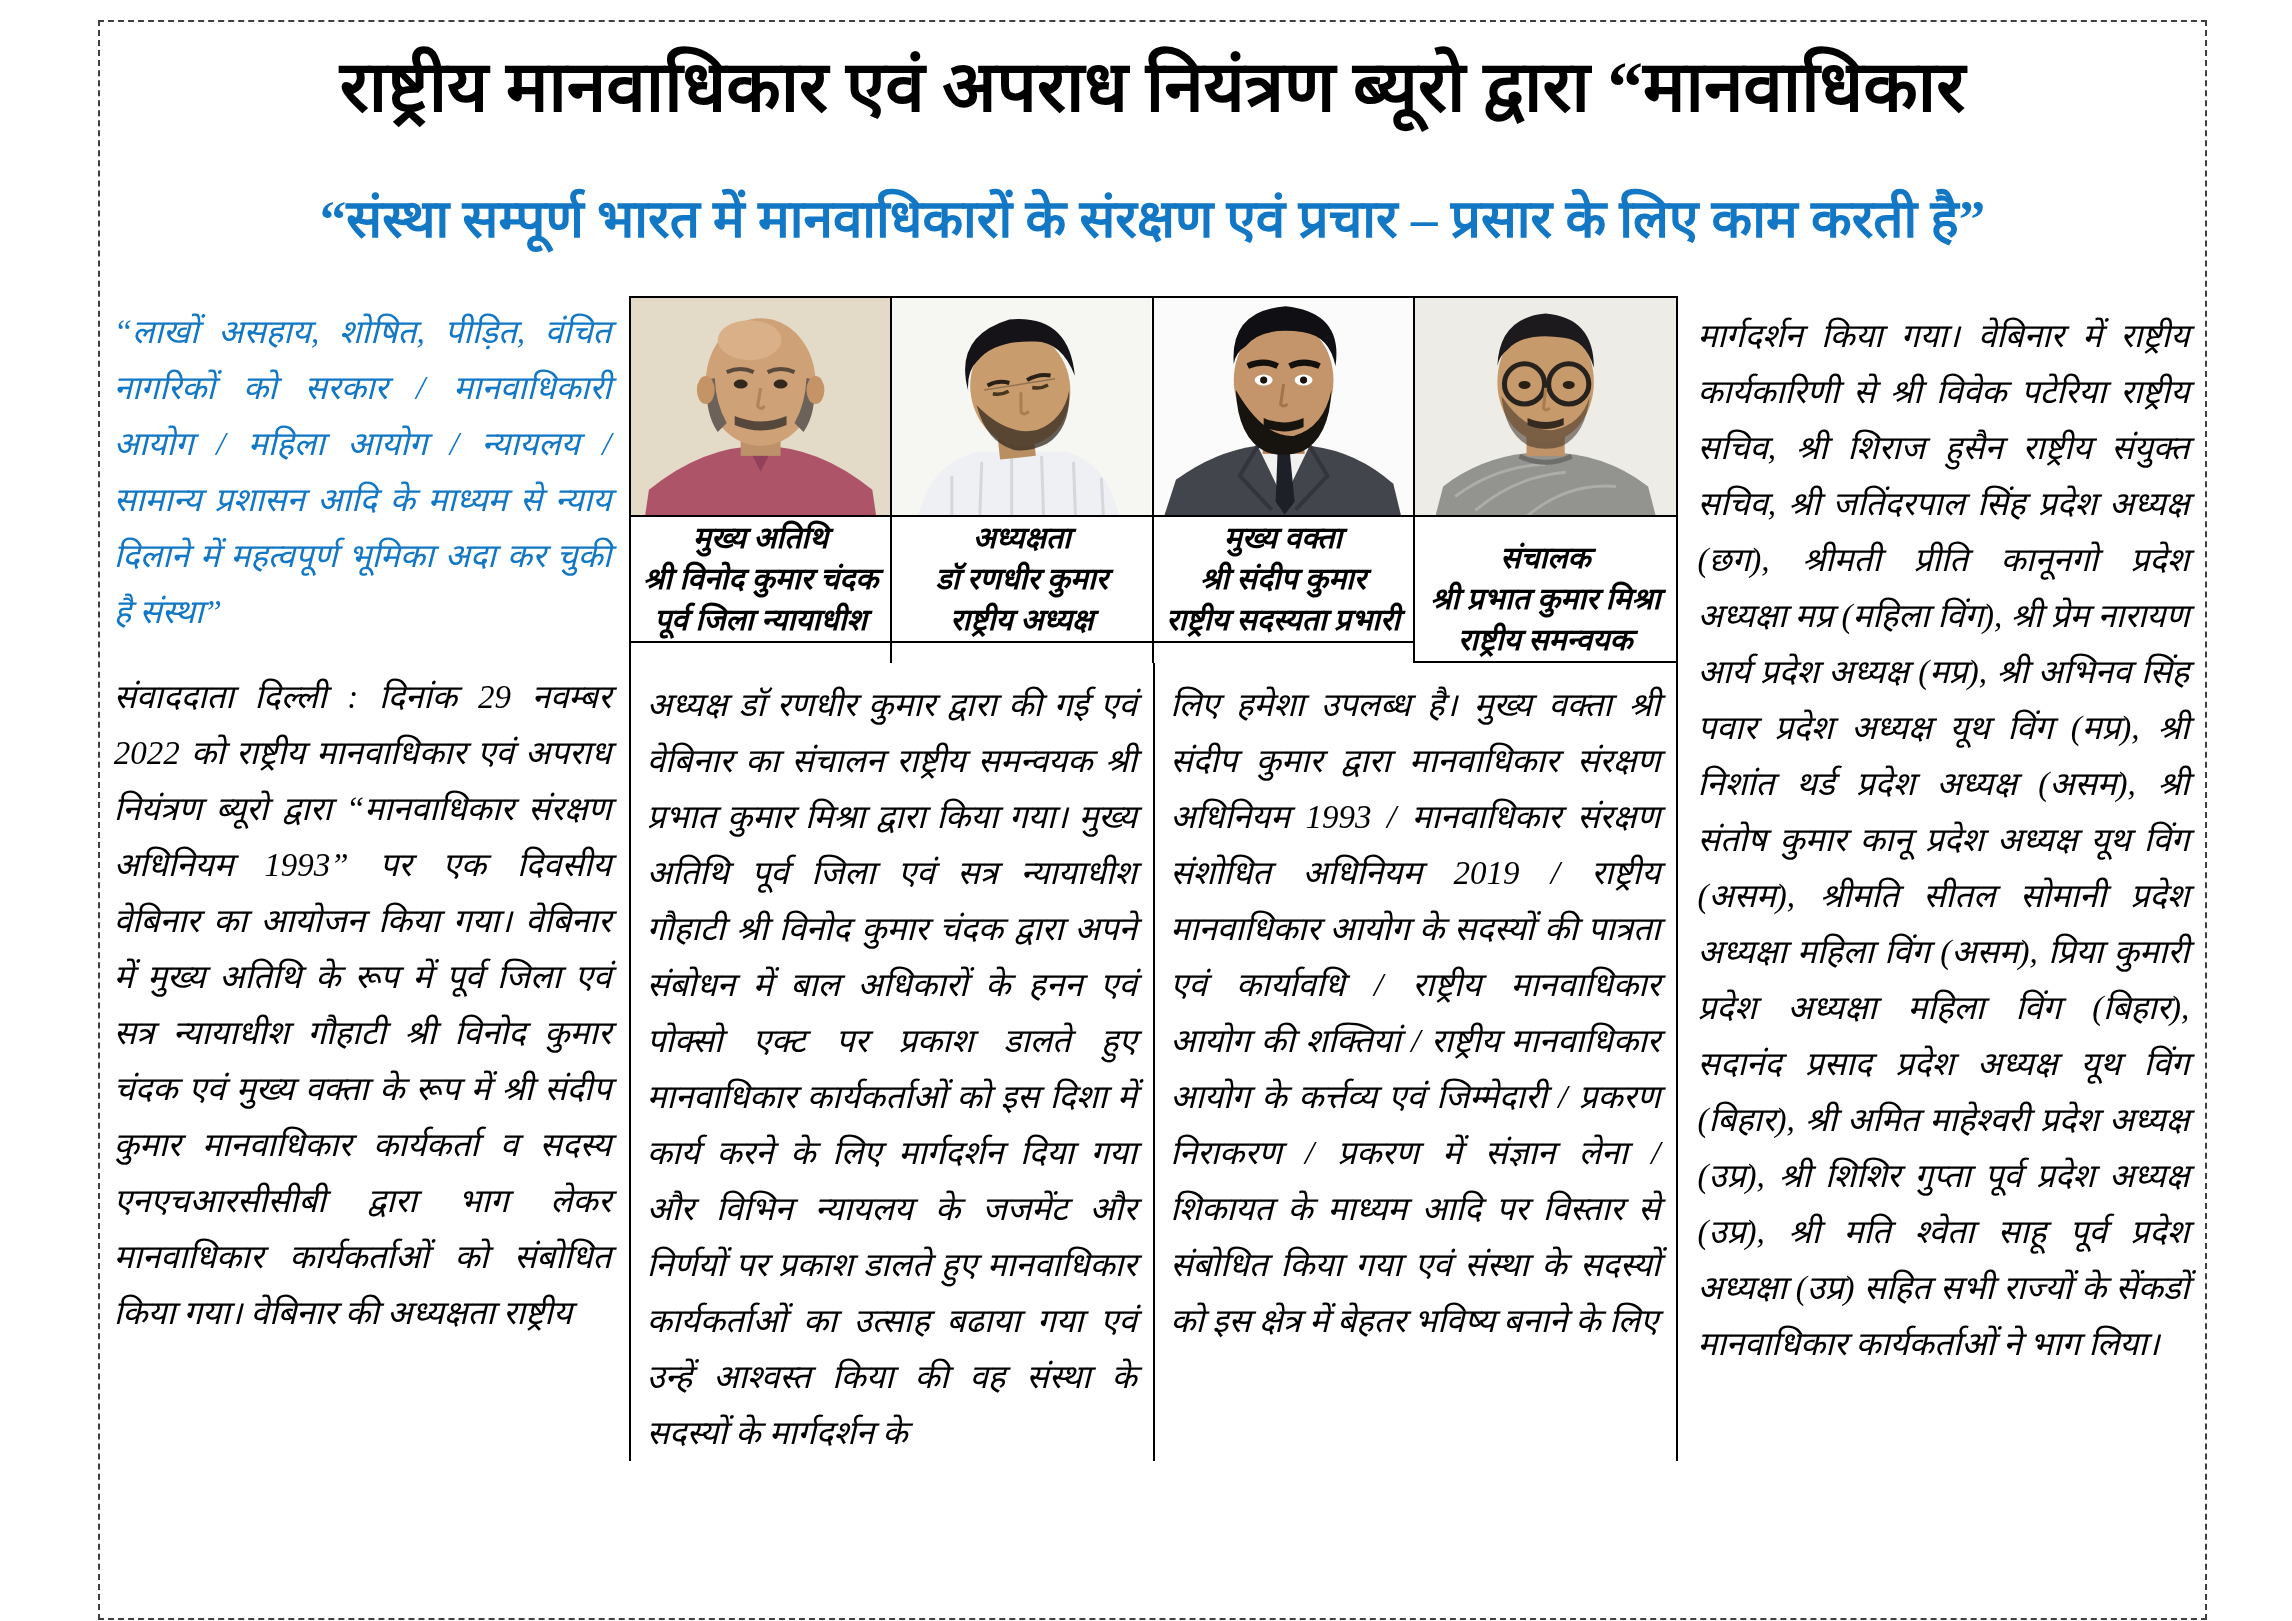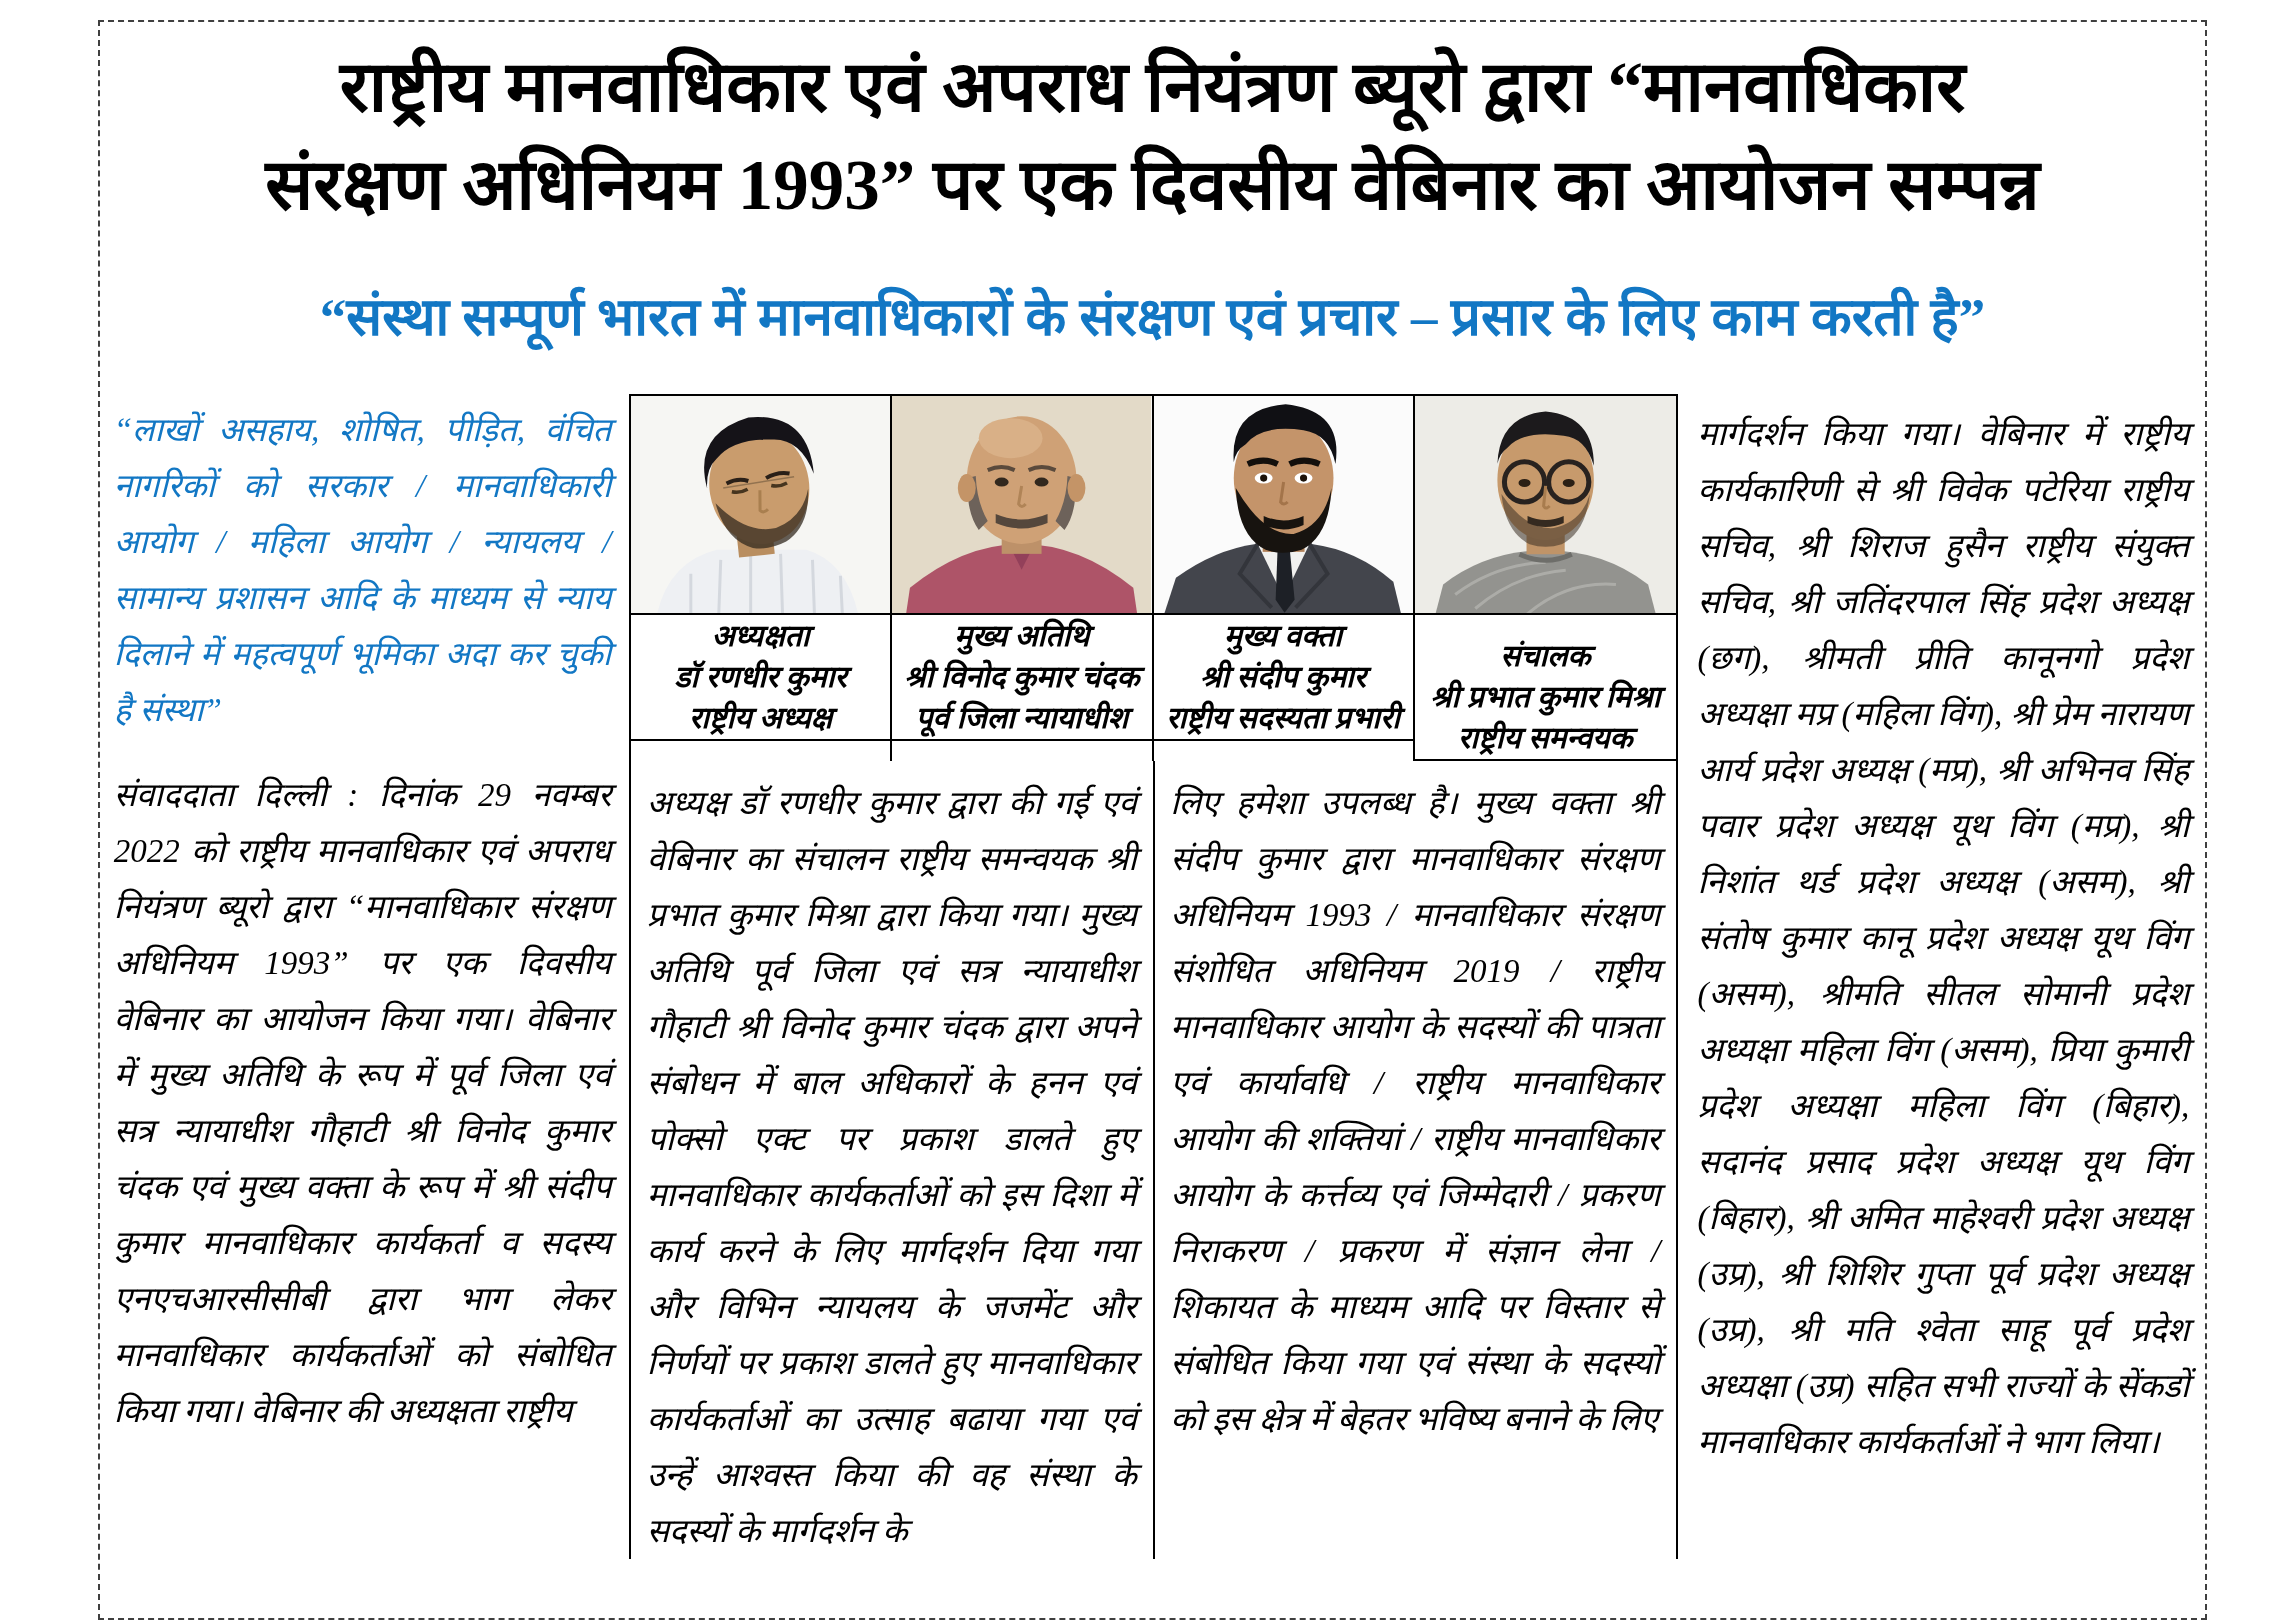--- a/index.html
+++ b/index.html
@@ -77,62 +77,34 @@
   .tcol-left{border-right:2.9px solid #000;}
 </style>
 </head>
 <body>
 
 <div class="sheet">
   <div class="frame">
 
     <div class="headline">
       <div>राष्ट्रीय मानवाधिकार एवं अपराध नियंत्रण ब्यूरो द्वारा “मानवाधिकार</div>
-      <div>संरक्षण अधिनियम 1993” पर एक दिवसीय वेबिनार का आयोजन सम्पन्न</div>
     </div>
 
     <div class="subheading" style="color:#1277c4">“संस्था सम्पूर्ण भारत में मानवाधिकारों के संरक्षण एवं प्रचार – प्रसार के लिए काम करती है”</div>
 
     <div class="main">
 
       <div class="col1 bodytext">
         <div class="quote-para" style="color:#1277c4">“लाखों असहाय, शोषित, पीड़ित, वंचित नागरिकों को सरकार / मानवाधिकारी आयोग / महिला आयोग / न्यायलय / सामान्य प्रशासन आदि के माध्यम से न्याय दिलाने में महत्वपूर्ण भूमिका अदा कर चुकी है संस्था”</div>
         <div>संवाददाता दिल्ली : दिनांक 29 नवम्बर 2022 को राष्ट्रीय मानवाधिकार एवं अपराध नियंत्रण ब्यूरो द्वारा “मानवाधिकार संरक्षण अधिनियम 1993” पर एक दिवसीय वेबिनार का आयोजन किया गया। वेबिनार में मुख्य अतिथि के रूप में पूर्व जिला एवं सत्र न्यायाधीश गौहाटी श्री विनोद कुमार चंदक एवं मुख्य वक्ता के रूप में श्री संदीप कुमार मानवाधिकार कार्यकर्ता व सदस्य एनएचआरसीसीबी द्वारा भाग लेकर मानवाधिकार कार्यकर्ताओं को संबोधित किया गया। वेबिनार की अध्यक्षता राष्ट्रीय</div>
       </div>
 
       <div class="middle">
 
         <div class="photo-grid">
-
-          <div class="person">
-            <div class="photo">
-              <svg viewBox="0 0 260 221" preserveAspectRatio="xMidYMid slice">
-                <rect width="260" height="221" fill="#f6f6f3"></rect>
-                <path d="M26,221 Q38,168 86,156 L176,156 Q216,168 228,221 Z" fill="#eef0f3"></path>
-                <path d="M60,180 L60,221 M90,166 L88,221 M120,160 L120,221 M150,160 L152,221 M182,166 L184,221 M210,182 L212,221" stroke="#d4d8de" stroke-width="3" fill="none"></path>
-                <rect x="106" y="118" width="36" height="44" fill="#b98e60" transform="rotate(-6 124 140)"></rect>
-                <g transform="rotate(-9 130 88)">
-                  <ellipse cx="128" cy="92" rx="50" ry="58" fill="#c99c6d"></ellipse>
-                  <path d="M82,102 Q86,140 112,152 Q128,157 146,151 Q172,139 176,102 Q166,130 138,136 Q108,138 82,102 Z" fill="#33291f" opacity="0.75"></path>
-                  <path d="M76,86 Q70,30 128,22 Q188,26 184,88 Q176,52 150,48 Q110,40 90,58 Q78,66 76,86 Z" fill="#151318"></path>
-                  <path d="M96,84 Q108,80 118,85" stroke="#2a2018" stroke-width="4" fill="none"></path>
-                  <path d="M136,85 Q148,80 160,84" stroke="#2a2018" stroke-width="4" fill="none"></path>
-                  <path d="M100,93 Q108,96 116,93" stroke="#46351f" stroke-width="3.5" fill="none"></path>
-                  <path d="M140,93 Q148,96 156,93" stroke="#46351f" stroke-width="3.5" fill="none"></path>
-                  <path d="M128,96 L125,116 Q128,120 133,116" stroke="#a97f4f" stroke-width="3" fill="none"></path>
-                  <path d="M92,88 L164,88" stroke="#5c4a33" stroke-width="1.5" opacity="0.5"></path>
-                </g>
-              </svg>
-            </div>
-            <div class="caption">
-              <div>अध्यक्षता</div>
-              <div>डॉ रणधीर कुमार</div>
-              <div>राष्ट्रीय अध्यक्ष</div>
-            </div>
-          </div>
 
           <div class="person">
             <div class="photo">
               <svg viewBox="0 0 260 221" preserveAspectRatio="xMidYMid slice">
                 <rect width="260" height="221" fill="#e3dac8"></rect>
                 <path d="M14,221 L18,194 Q72,150 130,150 Q188,150 242,194 L246,221 Z" fill="#ae5468"></path>
                 <path d="M118,152 L130,176 L142,152 Z" fill="#93405a"></path>
                 <rect x="110" y="116" width="40" height="44" fill="#bd9169"></rect>
                 <ellipse cx="130" cy="86" rx="55" ry="64" fill="#cfa176"></ellipse>
                 <ellipse cx="119" cy="44" rx="32" ry="20" fill="#d9b087"></ellipse>
@@ -145,20 +117,47 @@
                 <ellipse cx="110" cy="88" rx="7" ry="4.5" fill="#32281e"></ellipse>
                 <ellipse cx="150" cy="88" rx="7" ry="4.5" fill="#32281e"></ellipse>
                 <path d="M130,92 L127,110 Q130,115 134,110" stroke="#b08457" stroke-width="3" fill="none"></path>
                 <path d="M104,120 Q130,131 156,120 L156,129 Q130,140 104,129 Z" fill="#55473c"></path>
               </svg>
             </div>
             <div class="caption">
               <div>मुख्य अतिथि</div>
               <div>श्री विनोद कुमार चंदक</div>
               <div>पूर्व जिला न्यायाधीश</div>
+            </div>
+          </div>
+
+          <div class="person">
+            <div class="photo">
+              <svg viewBox="0 0 260 221" preserveAspectRatio="xMidYMid slice">
+                <rect width="260" height="221" fill="#f6f6f3"></rect>
+                <path d="M26,221 Q38,168 86,156 L176,156 Q216,168 228,221 Z" fill="#eef0f3"></path>
+                <path d="M60,180 L60,221 M90,166 L88,221 M120,160 L120,221 M150,160 L152,221 M182,166 L184,221 M210,182 L212,221" stroke="#d4d8de" stroke-width="3" fill="none"></path>
+                <rect x="106" y="118" width="36" height="44" fill="#b98e60" transform="rotate(-6 124 140)"></rect>
+                <g transform="rotate(-9 130 88)">
+                  <ellipse cx="128" cy="92" rx="50" ry="58" fill="#c99c6d"></ellipse>
+                  <path d="M82,102 Q86,140 112,152 Q128,157 146,151 Q172,139 176,102 Q166,130 138,136 Q108,138 82,102 Z" fill="#33291f" opacity="0.75"></path>
+                  <path d="M76,86 Q70,30 128,22 Q188,26 184,88 Q176,52 150,48 Q110,40 90,58 Q78,66 76,86 Z" fill="#151318"></path>
+                  <path d="M96,84 Q108,80 118,85" stroke="#2a2018" stroke-width="4" fill="none"></path>
+                  <path d="M136,85 Q148,80 160,84" stroke="#2a2018" stroke-width="4" fill="none"></path>
+                  <path d="M100,93 Q108,96 116,93" stroke="#46351f" stroke-width="3.5" fill="none"></path>
+                  <path d="M140,93 Q148,96 156,93" stroke="#46351f" stroke-width="3.5" fill="none"></path>
+                  <path d="M128,96 L125,116 Q128,120 133,116" stroke="#a97f4f" stroke-width="3" fill="none"></path>
+                  <path d="M92,88 L164,88" stroke="#5c4a33" stroke-width="1.5" opacity="0.5"></path>
+                </g>
+              </svg>
+            </div>
+            <div class="caption">
+              <div>अध्यक्षता</div>
+              <div>डॉ रणधीर कुमार</div>
+              <div>राष्ट्रीय अध्यक्ष</div>
             </div>
           </div>
 
           <div class="person">
             <div class="photo">
               <svg viewBox="0 0 260 221" preserveAspectRatio="xMidYMid slice">
                 <rect width="260" height="221" fill="#fbfbfb"></rect>
                 <path d="M10,221 L22,184 Q60,156 102,150 L158,150 Q204,156 240,188 L248,221 Z" fill="#43454c"></path>
                 <path d="M104,150 L130,204 L156,150 Z" fill="#f1f1ef"></path>
                 <path d="M124,154 L136,154 L141,206 L131,219 L122,206 Z" fill="#1d2026"></path>

